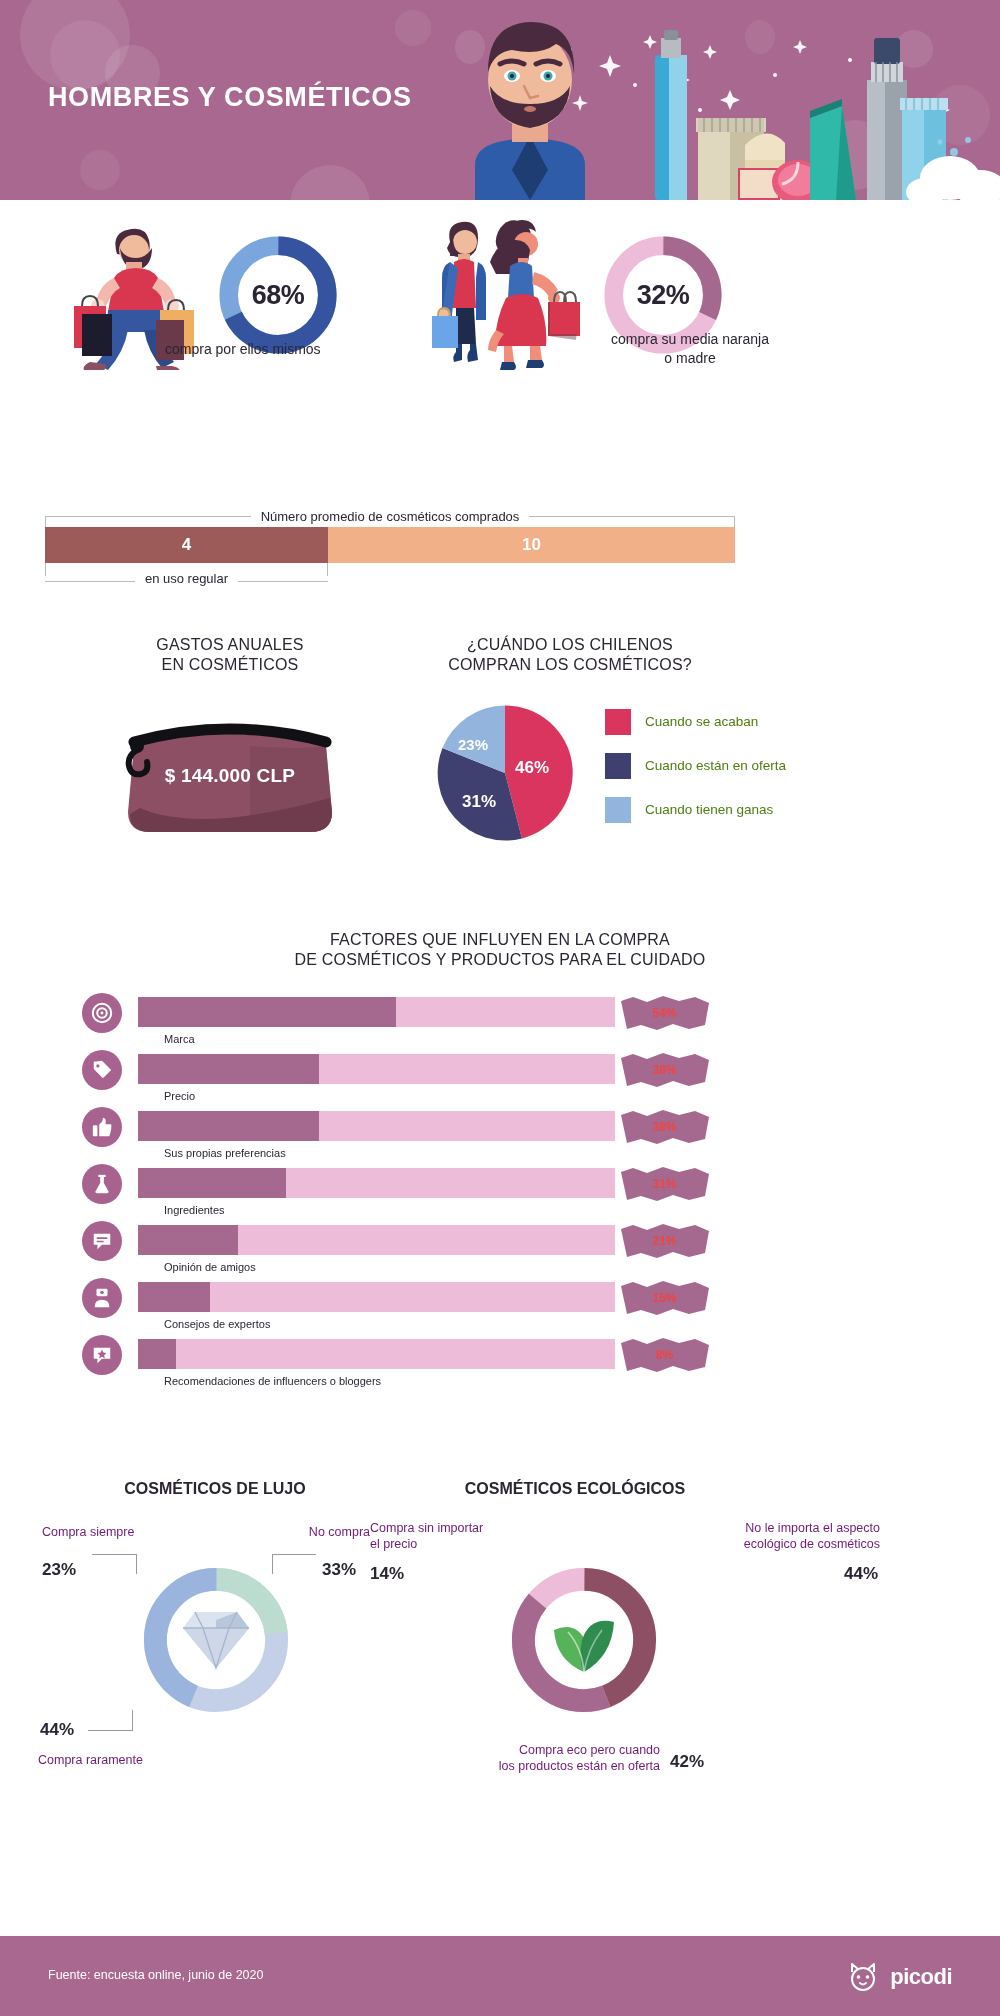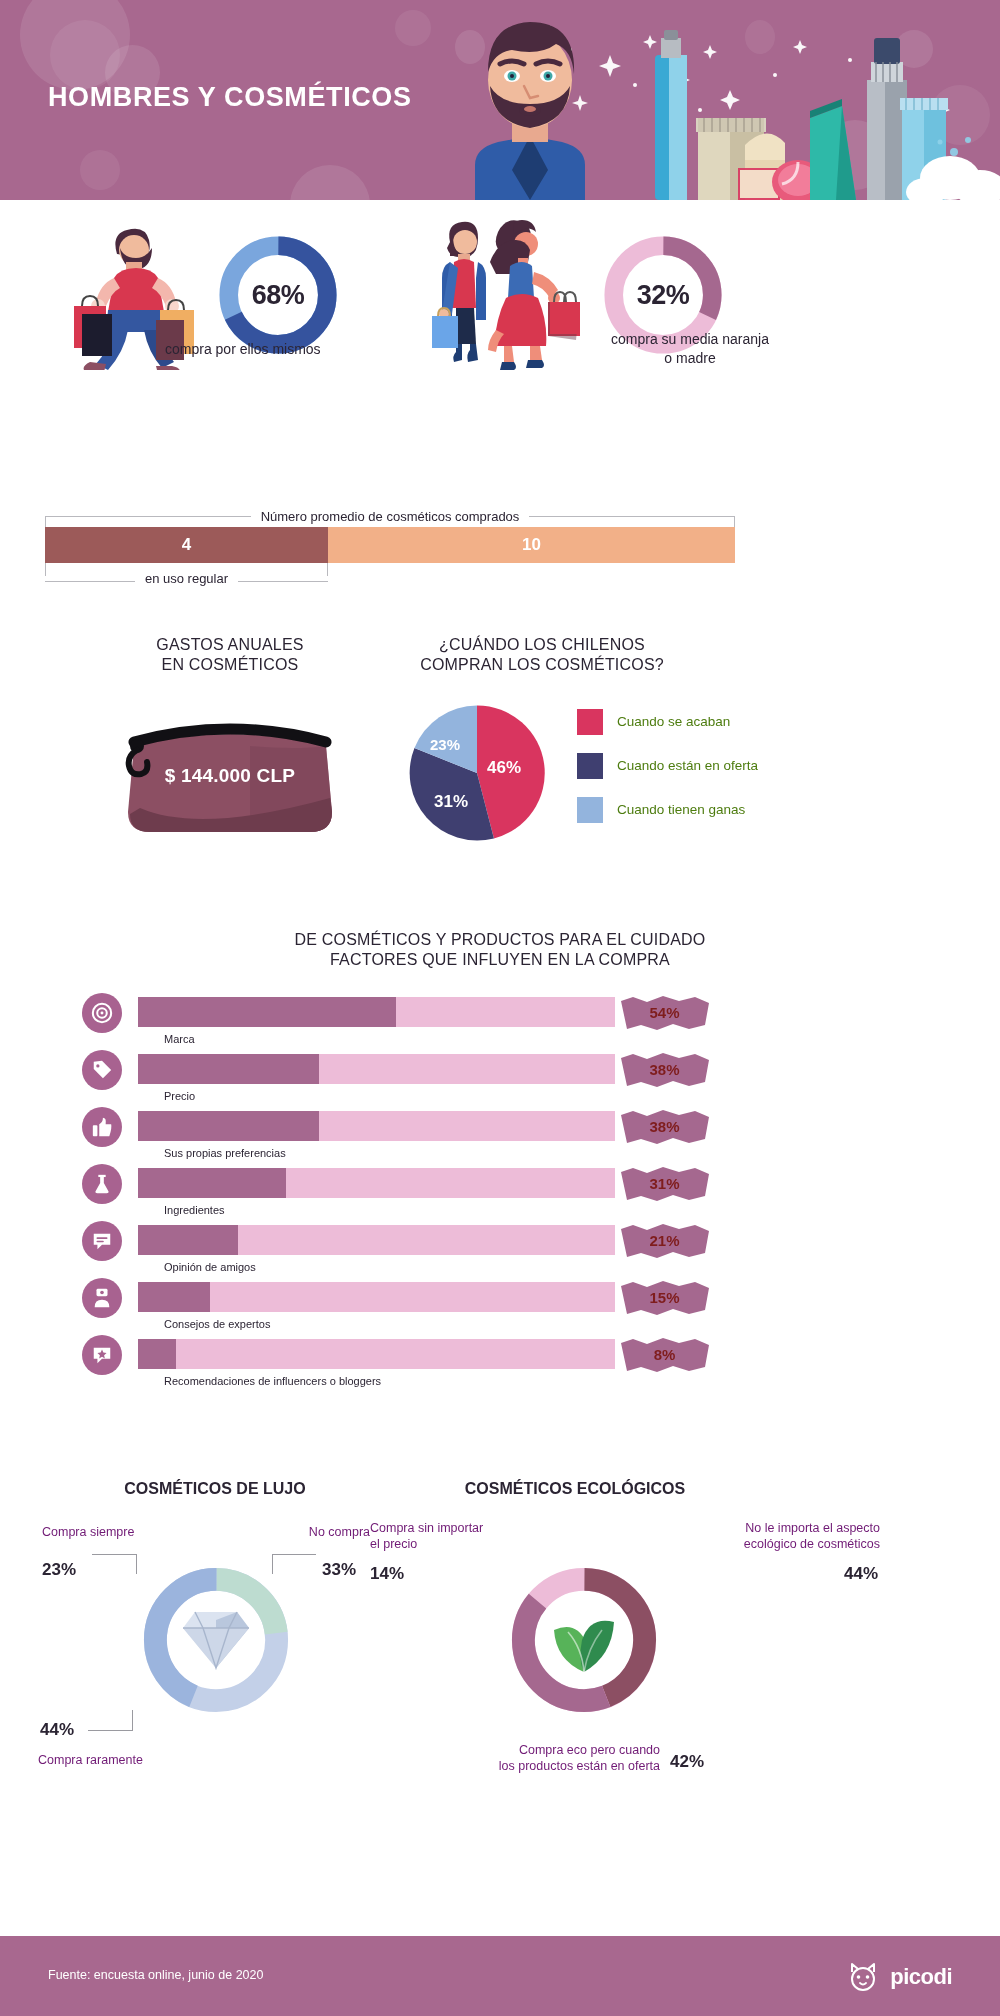--- a/index.html
+++ b/index.html
@@ -82,21 +82,21 @@
   
   .purse-wrap { position: absolute; left: 60px; top: 635px; width: 340px; }
   .purse { position: relative; width: 220px; height: 120px; margin: 40px auto 0; }
   .purse-amount {
     position: absolute; left: 0; top: 0; width: 220px; height: 120px;
     display: flex; align-items: center; justify-content: center;
     color: #ffffff; font-size: 19px; font-weight: 700; letter-spacing: 0.2px;
   }
 
   
-  .pie-wrap { position: absolute; left: 392px; top: 635px; width: 560px; }
+  .pie-wrap { position: absolute; left: 420px; top: 635px; width: 560px; }
   .pie-body { position: relative; margin-top: 22px; height: 160px; }
   .pie { position: absolute; left: 10px; top: 0; width: 150px; height: 150px; }
   .pie-val {
     position: absolute; color: #fff; font-weight: 700; font-size: 17px;
   }
   .legend { position: absolute; left: 185px; top: 2px; }
   .legend-item { display: flex; align-items: center; height: 44px; }
   .legend-sw { width: 26px; height: 26px; margin-right: 14px; flex: 0 0 26px; }
   .legend-txt { font-size: 13.5px; color: #4d7c0f; }
 
@@ -118,21 +118,21 @@
     position: absolute; left: 164px; top: 40px;
     font-size: 11px; color: #2b2433;
   }
   .f-badge {
     position: absolute; left: 617px; top: 2px;
     width: 95px; height: 36px;
     display: flex; align-items: center; justify-content: center;
   }
   .f-badge svg { position: absolute; left: 0; top: 0; }
   .f-badge span {
-    position: relative; color: #7f1d1d; font-size: 15px; font-weight: 700;
+    position: relative; color: #ef4444; font-size: 12px; font-weight: 700;
   }
 
   
   .bot { position: absolute; left: 0; top: 1480px; width: 1000px; }
   .bot-col { position: absolute; }
   .bot-title { font-size: 16px; font-weight: 700; text-align: center; color: #2b2433; }
   .bd-note { position: absolute; font-size: 12.5px; color: #701a75; line-height: 1.3; }
   .bd-pct { position: absolute; font-size: 17px; font-weight: 700; color: #2b2433; }
   .bd-leader { position: absolute; background: #9a9aa0; }
 
@@ -435,22 +435,22 @@
         <div class="legend-item">
           <div class="legend-sw" style="background:#93b4dd;"></div>
           <div class="legend-txt">Cuando tienen ganas</div>
         </div>
       </div>
     </div>
   </div>
 
   <div class="factors">
     <div class="sec-title">
+      <div>FACTORES QUE INFLUYEN EN LA COMPRA</div>
       <div>DE COSMÉTICOS Y PRODUCTOS PARA EL CUIDADO</div>
-      <div>FACTORES QUE INFLUYEN EN LA COMPRA</div>
     </div>
 
     <div class="factor-rows">
 
       <div class="factor-row">
         <div class="f-icon">
           <svg width="22" height="22" viewBox="0 0 24 24">
               <circle cx="12" cy="12" r="10" fill="none" stroke="#fff" stroke-width="2.2"></circle>
               <circle cx="12" cy="12" r="5.2" fill="none" stroke="#fff" stroke-width="2.2"></circle>
               <circle cx="12" cy="12" r="1.6" fill="#fff"></circle>

